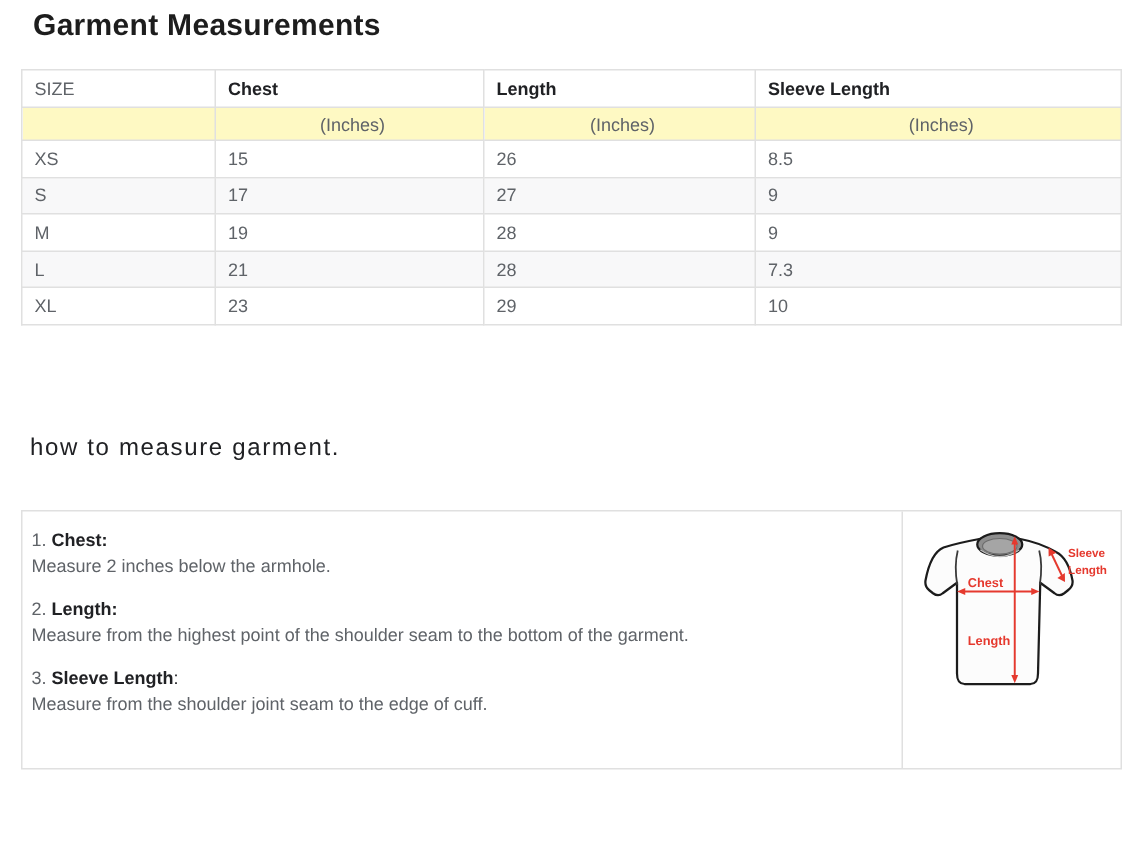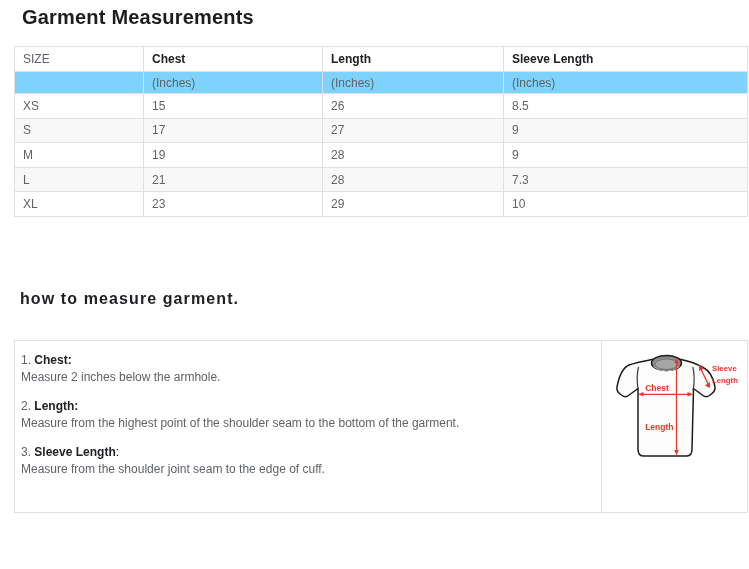--- a/index.html
+++ b/index.html
@@ -24,32 +24,32 @@
   }
   table.size-table th, table.size-table td {
     border:1px solid #e0e0e0;
     text-align:left; vertical-align:middle;
     padding:0 4px 0 8px;
     color:#5f6368; font-weight:normal;
     white-space:nowrap; overflow:hidden;
   }
   table.size-table thead th { height:25px; font-weight:bold; color:#202124; }
   table.size-table thead th.size-col-header { font-weight:normal; color:#5f6368; }
-  table.size-table tr.units-row td { height:22px; background:#7dd3fc; color:#5f6368; }
+  table.size-table tr.units-row td { height:22px; background:#fef9c3; color:#5f6368;text-align:center; }
   table.size-table tbody tr.data-row td { height:24.6px;margin-left:16px; }
   table.size-table tbody tr.stripe td { background:#f8f8f9; }
   .col-size   { width:129px; }
   .col-chest  { width:179px; }
   .col-length { width:181px; }
   .col-sleeve { width:auto;  }
 
   
   .measure-title {
     position:absolute; top:290px; left:20px;
-    font-size:16px; font-weight:bold; color:#202124; letter-spacing:1.1px;
+    font-size:16px; font-weight:normal; color:#202124; letter-spacing:1.1px;
   }
   .measure-box {
     position:absolute; top:340px; left:14px; width:734px; height:173px;
     border:1px solid #e0e0e0; display:flex;
   }
   .measure-instructions {
     width:589px; border-right:1px solid #e0e0e0;
     padding:11px 12px 0 6px; font-size:12px; line-height:17px;
   }
   .instruction-item { margin-bottom:12px; }

